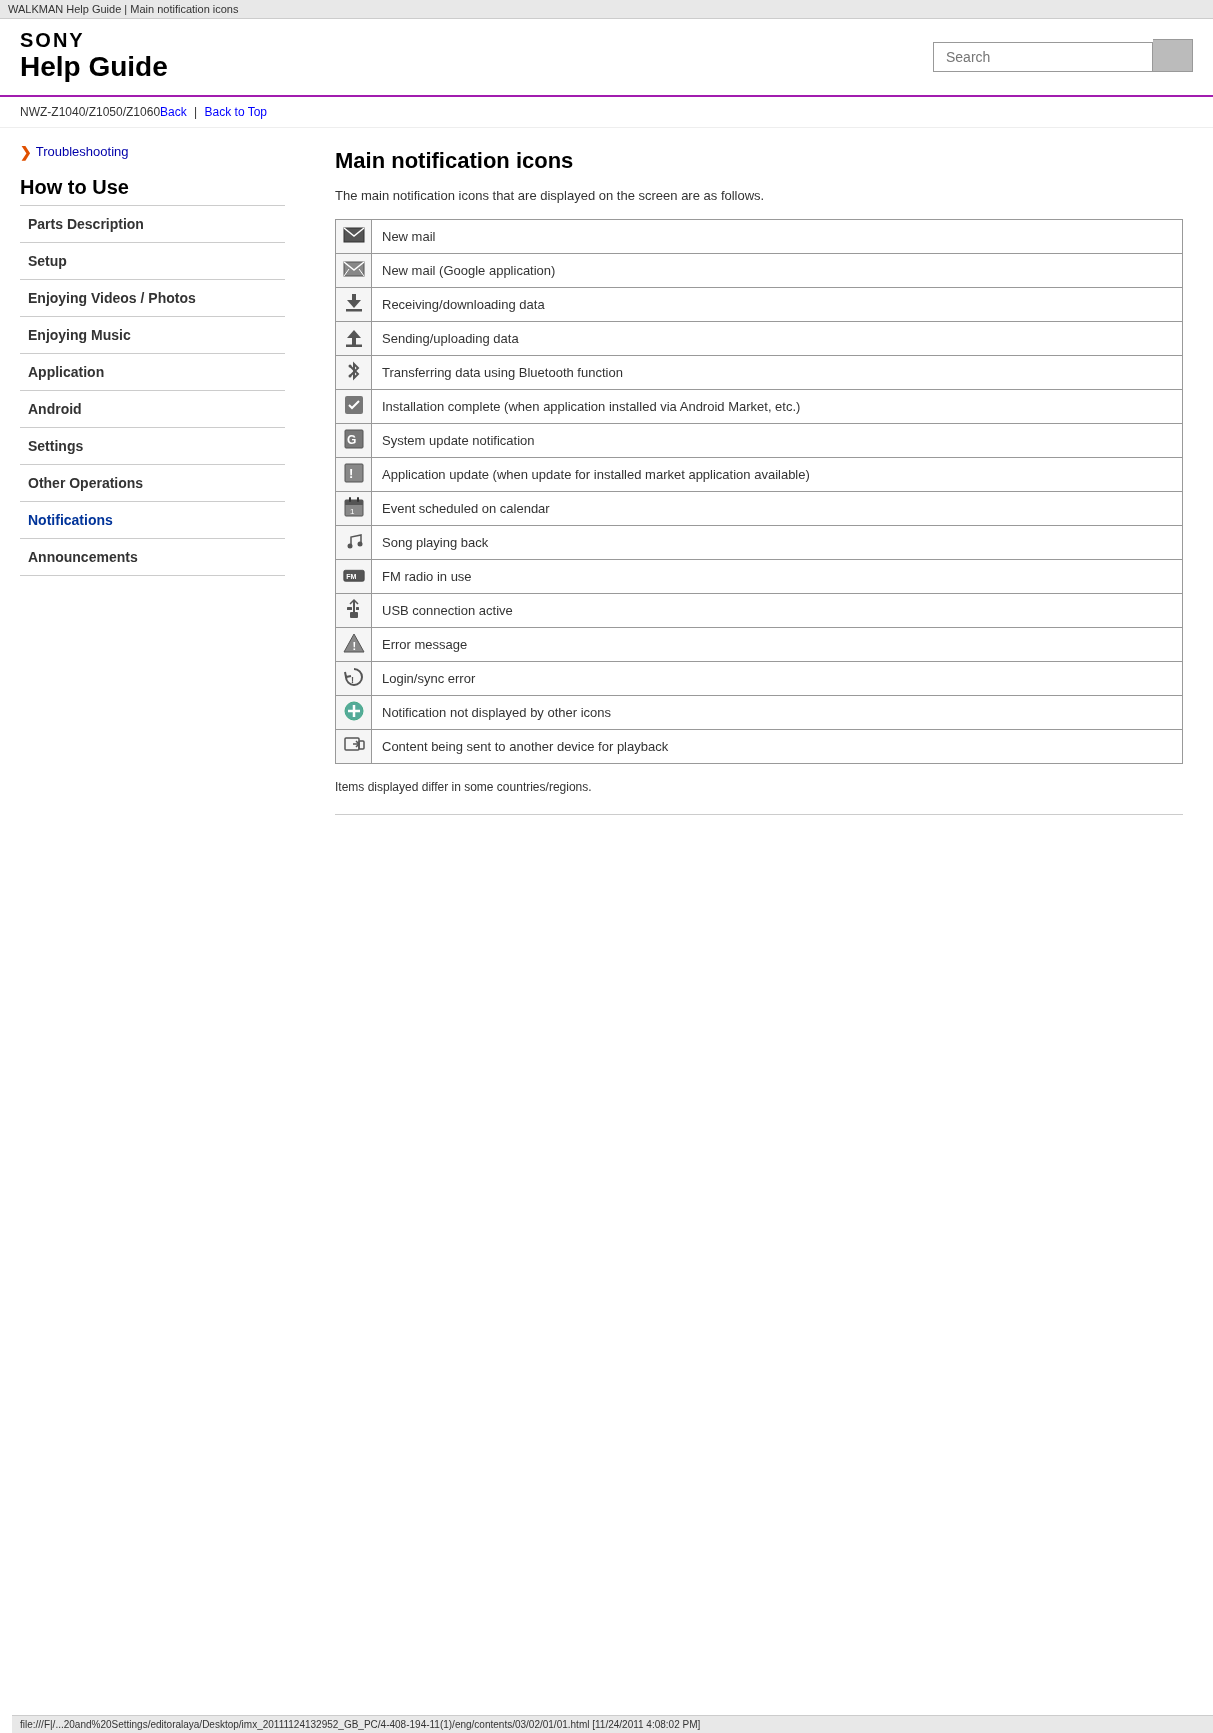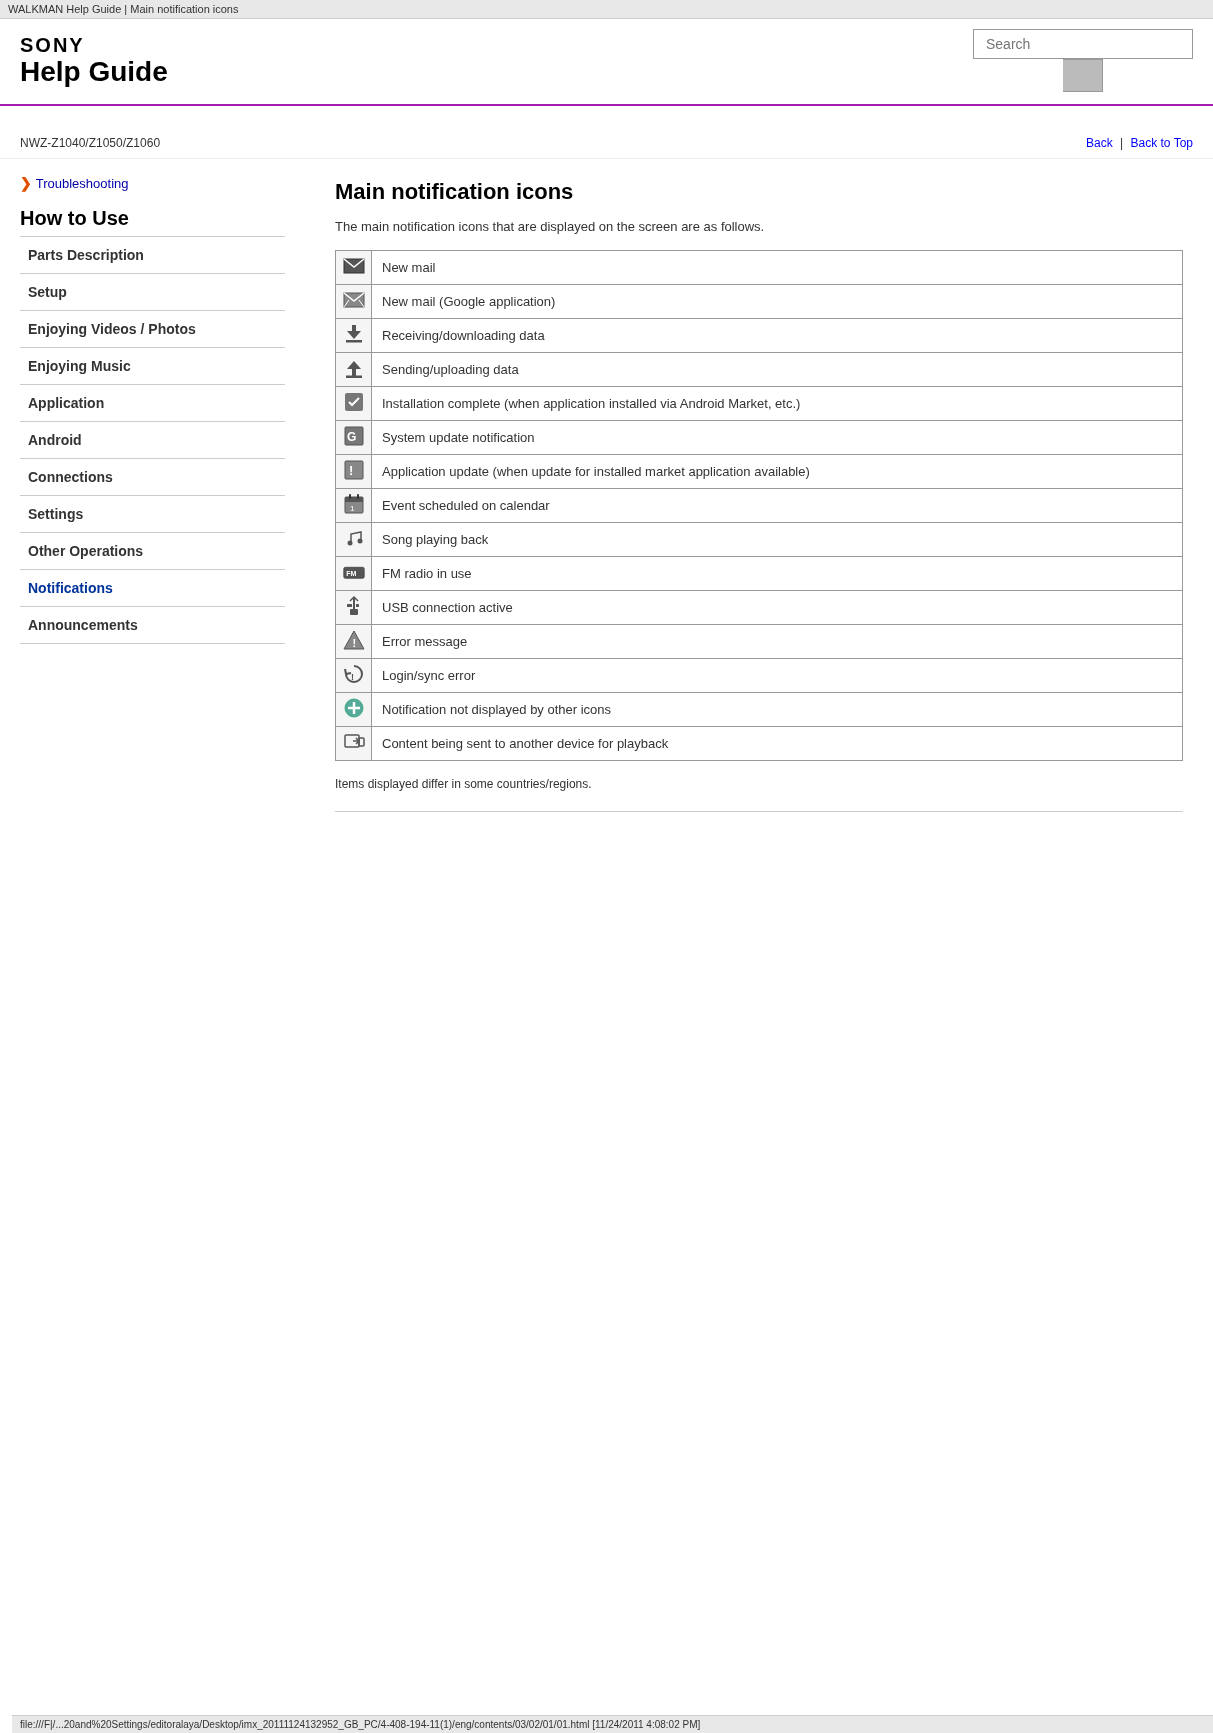--- a/index.html
+++ b/index.html
@@ -35,23 +35,22 @@
       font-family: Arial, sans-serif;
     }
     .header-left .help-guide-title {
       font-size: 28px;
       font-weight: bold;
       color: #000;
       line-height: 1.1;
     }
     .header-right {
       display: flex;
-      align-items: center;
+      align-items: flex-end;
       gap: 0;
-      flex-direction: column;
     }
     .search-box {
       border: 1px solid #999;
       padding: 6px 12px;
       font-size: 14px;
       width: 220px;
       color: #666;
       outline: none;
     }
     .search-btn {
@@ -61,25 +60,23 @@
       padding: 6px 12px;
       cursor: pointer;
       font-size: 14px;
       height: 33px;
       width: 40px;
     }
     
     .subheader {
       padding: 8px 20px;
       display: flex;
-      justify-content: space-between;
       align-items: center;
       font-size: 12px;
       border-bottom: 1px solid #eee;
-      margin-top: 22px;
     }
     .subheader .model-number {
       color: #333;
     }
     .subheader .nav-links a {
       color: #00f;
       text-decoration: none;
       font-size: 12px;
     }
     .subheader .nav-links .separator {
@@ -257,23 +254,20 @@
       <li>
         <a href="#">Enjoying Music</a>
       </li>
       <li>
         <a href="#">Application</a>
       </li>
       <li>
         <a href="#">Android</a>
       </li>
       <li>
-        <a href="#">Connections</a>
-      </li>
-      <li>
         <a href="#">Settings</a>
       </li>
       <li>
         <a href="#">Other Operations</a>
       </li>
       <li class="active">
         <a href="#">Notifications</a>
       </li>
       <li>
         <a href="#">Announcements</a>
@@ -325,20 +319,30 @@
           <td class="icon-cell">
             <svg class="svg-icon" viewBox="0 0 22 22" fill="none" xmlns="http://www.w3.org/2000/svg">
               <polygon points="11,4 4,12 18,12" fill="#555"></polygon>
               <rect x="9" y="12" width="4" height="7" fill="#555"></rect>
               <rect x="3" y="18.5" width="16" height="2.5" fill="#555"></rect>
             </svg>
           </td>
           <td class="desc-cell">Sending/uploading data</td>
         </tr>
 
+        <tr>
+          <td class="icon-cell">
+            <svg class="svg-icon" viewBox="0 0 22 22" fill="none" xmlns="http://www.w3.org/2000/svg">
+              <polyline points="7,6 15,14 11,18 11,4 15,8 7,16" stroke="#555" stroke-width="2" fill="none"></polyline>
+              <circle cx="7" cy="6" r="1.5" fill="#555"></circle>
+              <circle cx="7" cy="16" r="1.5" fill="#555"></circle>
+            </svg>
+          </td>
+          <td class="desc-cell">Transferring data using Bluetooth function</td>
+        </tr>
 
         <tr>
           <td class="icon-cell">
             <svg class="svg-icon" viewBox="0 0 22 22" fill="none" xmlns="http://www.w3.org/2000/svg">
               <rect x="2" y="2" width="18" height="18" rx="2" fill="#777"></rect>
               <polyline points="6,11 9,14 16,7" stroke="#fff" stroke-width="2" fill="none"></polyline>
             </svg>
           </td>
           <td class="desc-cell">Installation complete (when application installed via Android Market, etc.)</td>
         </tr>

